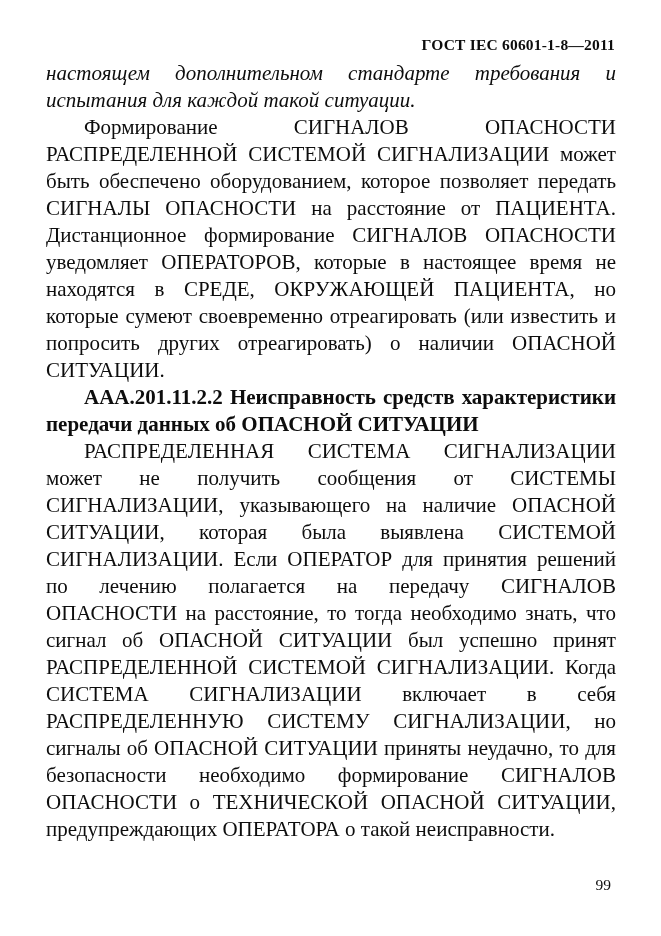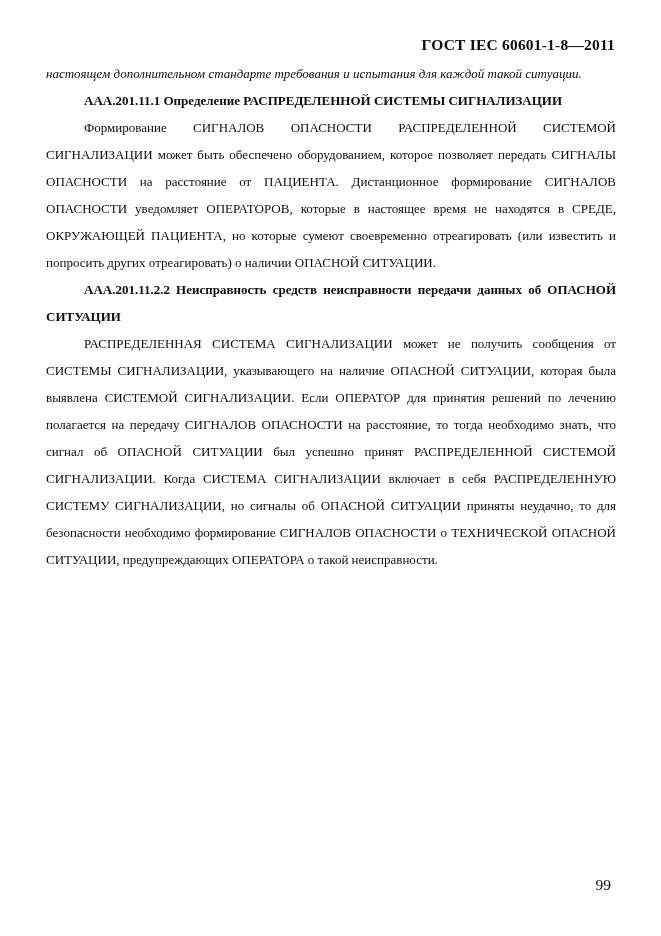--- a/index.html
+++ b/index.html
@@ -29,21 +29,21 @@
     letter-spacing: 0.2px;
   }
   .content {
     position: absolute;
     top: 60px;
     left: 46px;
     right: 45px;
   }
   .para {
     margin: 0;
-    font-size: 13px;
+    font-size: 21px;
     line-height: 27px;
     text-align: justify;
     text-justify: inter-word;
   }
   .para.indent {
     text-indent: 38px;
   }
   .para.italic {
     font-style: italic;
   }
@@ -63,25 +63,24 @@
 
 <div class="page">
 
   <div class="doc-header">ГОСТ IEC 60601-1-8—2011</div>
 
   <div class="content">
 
     <p class="para italic">настоящем дополнительном стандарте требования и испытания для каждой такой ситуации.</p>
 
 
-    <p class="para heading indent">ААА.201.11.1 Определение РАСПРЕДЕЛЕННОЙ СИСТЕМЫ СИГНАЛИЗАЦИИ</p>
 
     <p class="para indent">Формирование СИГНАЛОВ ОПАСНОСТИ РАСПРЕДЕЛЕННОЙ СИСТЕМОЙ СИГНАЛИЗАЦИИ может быть обеспечено оборудованием, которое позволяет передать СИГНАЛЫ ОПАСНОСТИ на расстояние от ПАЦИЕНТА. Дистанционное формирование СИГНАЛОВ ОПАСНОСТИ уведомляет ОПЕРАТОРОВ, которые в настоящее время не находятся в СРЕДЕ, ОКРУЖАЮЩЕЙ ПАЦИЕНТА, но которые сумеют своевременно отреагировать (или известить и попросить других отреагировать) о наличии ОПАСНОЙ СИТУАЦИИ.</p>
 
-    <p class="para heading indent">ААА.201.11.2.2 Неисправность средств неисправности передачи данных об ОПАСНОЙ СИТУАЦИИ</p>
+    <p class="para heading indent">ААА.201.11.2.2 Неисправность средств характеристики передачи данных об ОПАСНОЙ СИТУАЦИИ</p>
 
     <p class="para indent">РАСПРЕДЕЛЕННАЯ СИСТЕМА СИГНАЛИЗАЦИИ может не получить сообщения от СИСТЕМЫ СИГНАЛИЗАЦИИ, указывающего на наличие ОПАСНОЙ СИТУАЦИИ, которая была выявлена СИСТЕМОЙ СИГНАЛИЗАЦИИ. Если ОПЕРАТОР для принятия решений по лечению полагается на передачу СИГНАЛОВ ОПАСНОСТИ на расстояние, то тогда необходимо знать, что сигнал об ОПАСНОЙ СИТУАЦИИ был успешно принят РАСПРЕДЕЛЕННОЙ СИСТЕМОЙ СИГНАЛИЗАЦИИ. Когда СИСТЕМА СИГНАЛИЗАЦИИ включает в себя РАСПРЕДЕЛЕННУЮ СИСТЕМУ СИГНАЛИЗАЦИИ, но сигналы об ОПАСНОЙ СИТУАЦИИ приняты неудачно, то для безопасности необходимо формирование СИГНАЛОВ ОПАСНОСТИ о ТЕХНИЧЕСКОЙ ОПАСНОЙ СИТУАЦИИ, предупреждающих ОПЕРАТОРА о такой неисправности.</p>
 
   </div>
 
   <div class="page-number">99</div>
 
 </div>
 
 </body></html>

